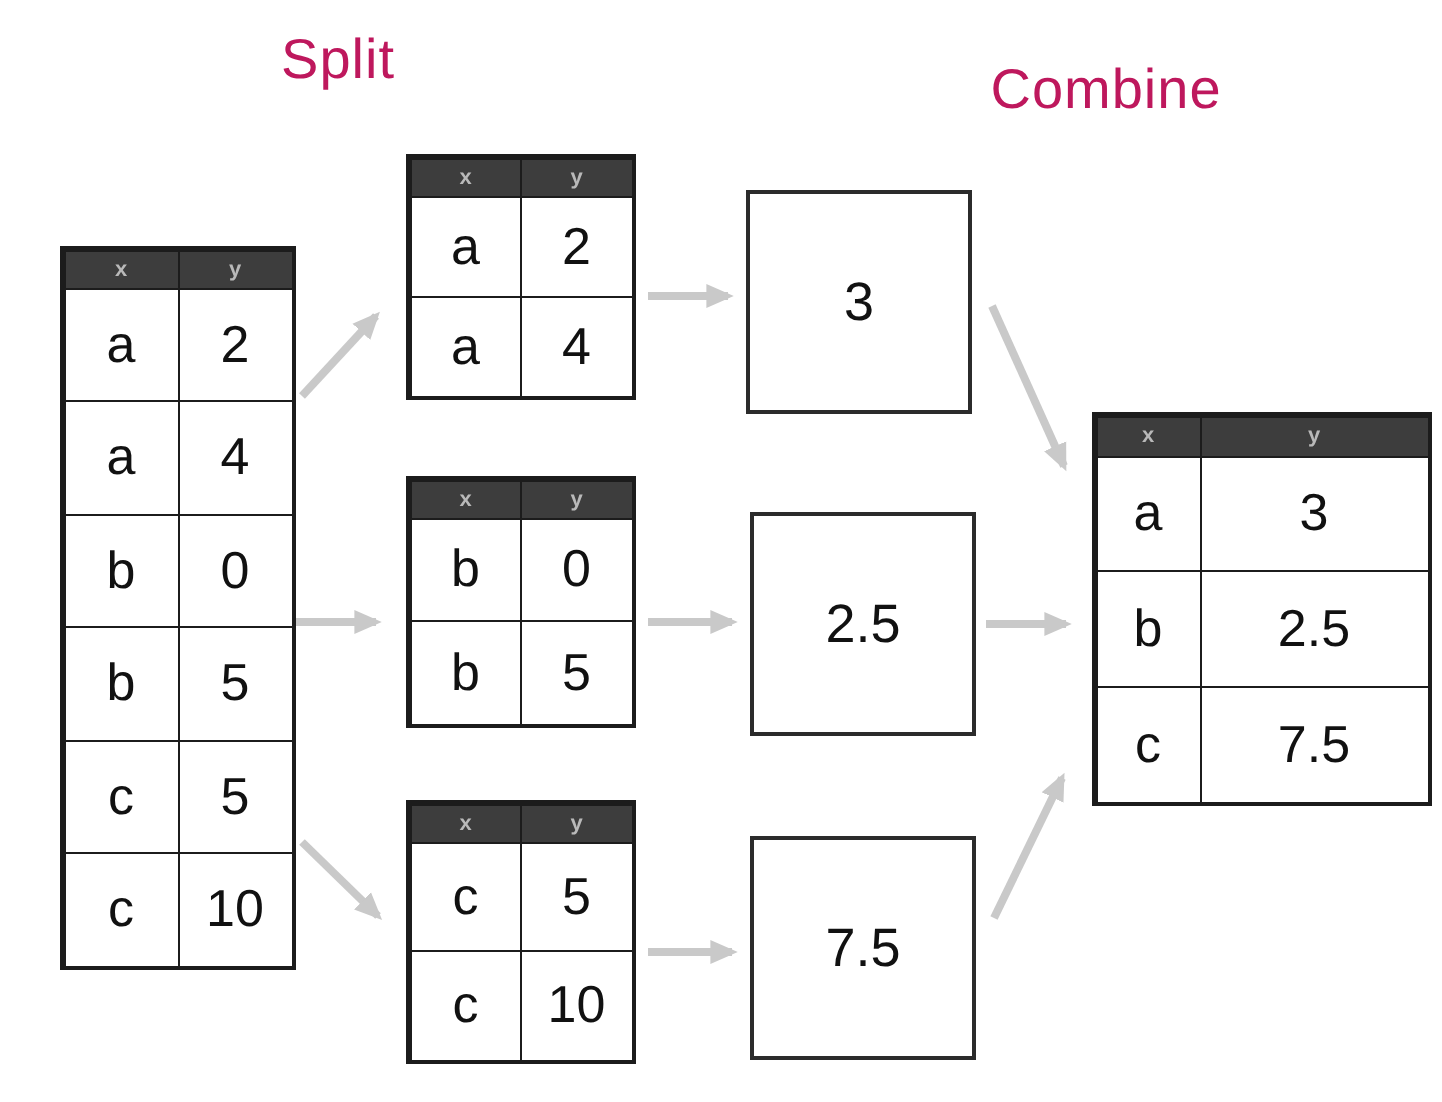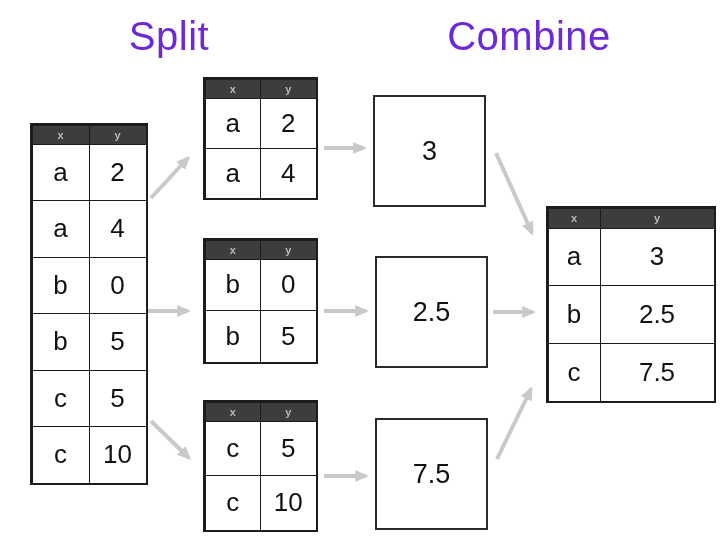--- a/index.html
+++ b/index.html
@@ -12,29 +12,29 @@
     position: relative;
     width: 721px;
     height: 551px;
     background: #ffffff;
     overflow: hidden;
   }
   .stage-title {
     position: absolute;
     top: 14px;
     transform: translateX(-50%);
-    font-size: 40px;
+    font-size: 28px;
     font-weight: 400;
     letter-spacing: 0.5px;
-    color: #6d28d9;
+    color: #be185d;
     white-space: nowrap;
   }
   #title-split   { left: 169px; }
   #title-apply   { left: 343px; }
-  #title-combine { left: 529px; }
+  #title-combine { left: 553px; margin-top: 15px; }
 
   .arrow-layer {
     position: absolute;
     left: 0; top: 0;
     width: 721px; height: 551px;
     pointer-events: none;
   }
 
   .dtable {
     position: absolute;

